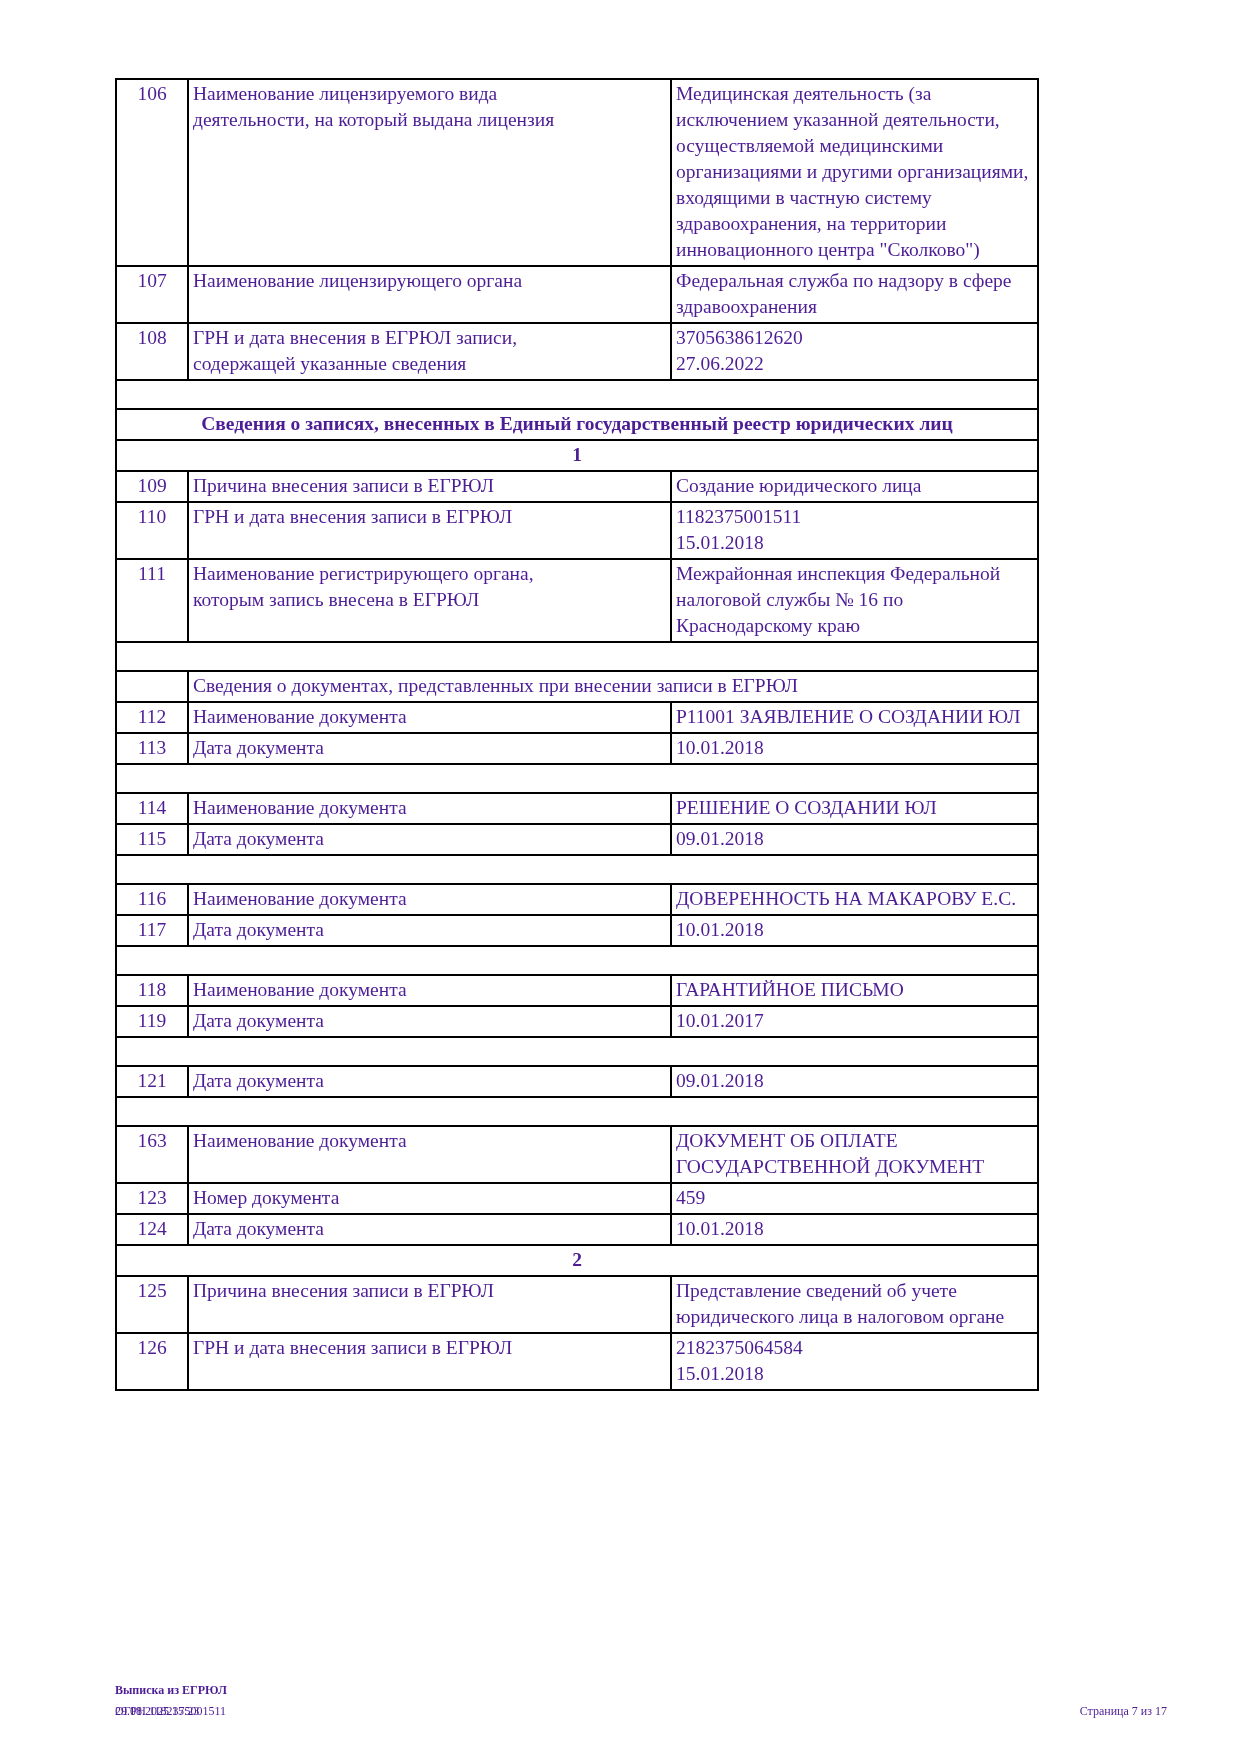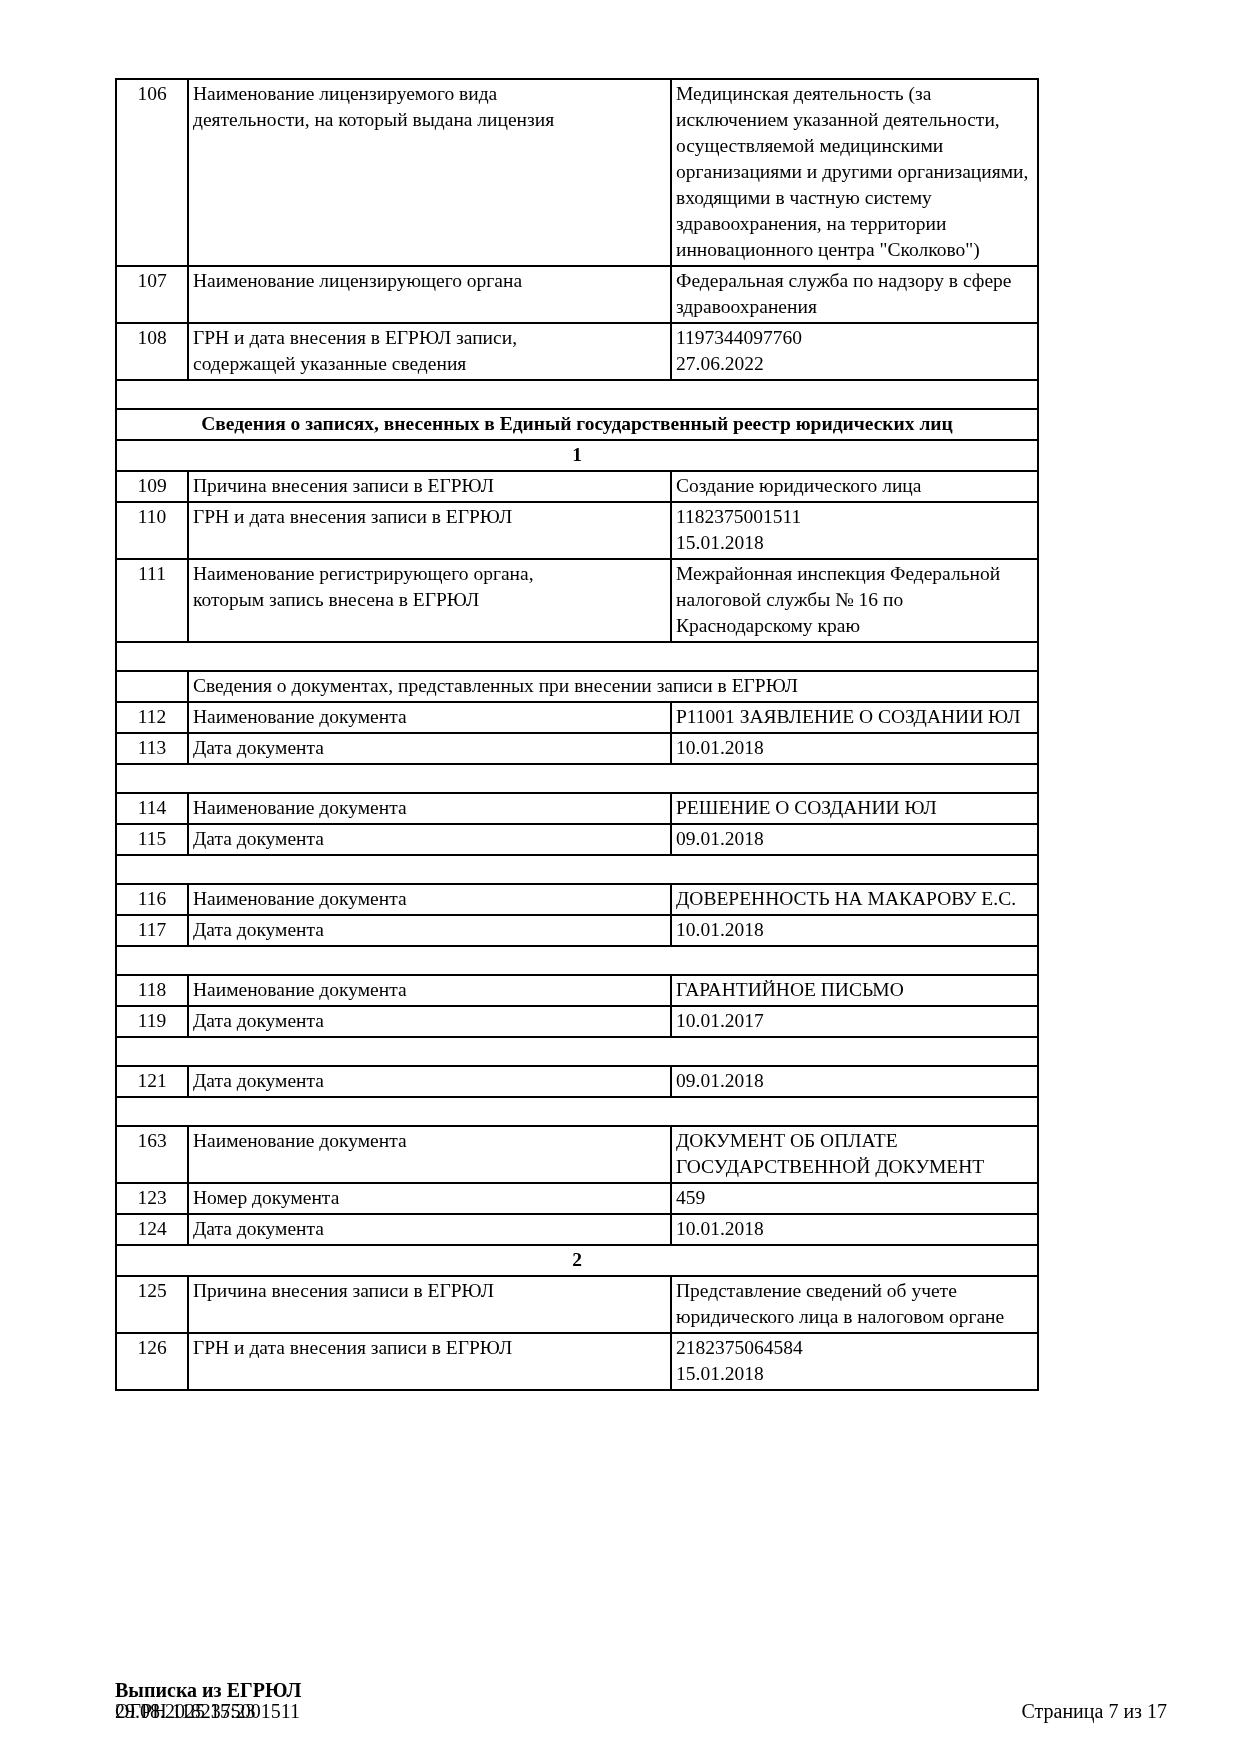--- a/index.html
+++ b/index.html
@@ -1,21 +1,21 @@
 <!DOCTYPE html>
 <html><head>
 <meta charset="utf-8">
 <style>
   html, body { margin: 0; padding: 0; background: #ffffff; }
   .page {
     position: relative;
     width: 1240px;
     height: 1755px;
     background: #ffffff;
-    color: #000000;
+    color: #4c1d95;
     font-family: "Liberation Serif", serif;
     overflow: hidden;
   }
   table.doc-table {
     position: absolute;
     left: 115px;
     top: 78px;
     width: 922px;
     border-collapse: collapse;
     table-layout: fixed;
@@ -43,21 +43,21 @@
   td.entry {
     font-weight: bold;
     text-align: center;
   }
   td.subheader { }
   .footer {
     position: absolute;
     left: 115px;
     top: 1680px;
     width: 1052px;
-    font-size: 20px;
+    font-size: 12px;
     line-height: 21px;
   }
   .f-title { font-weight: bold; }
   .f-line2 { position: relative; width: 100%; }
   .f-datetime { display: inline-block; }
   .f-center {
     position: absolute;
     left: 0; right: 0;
     text-align: left;
     top: 0;
@@ -113,21 +113,21 @@
         </tr>
         <tr>
           <td class="c-num">
             <div>108</div>
           </td>
           <td class="c-label">
             <div>ГРН и дата внесения в ЕГРЮЛ записи,</div>
             <div>содержащей указанные сведения</div>
           </td>
           <td class="c-value">
-            <div>1197344097760</div>
+            <div>3705638612620</div>
             <div>27.06.2022</div>
           </td>
         </tr>
         <tr>
           <td class="spacer" colspan="3"></td>
         </tr>
         <tr>
           <td class="section" colspan="3">
             <div>Сведения о записях, внесенных в Единый государственный реестр юридических лиц</div>
           </td>

